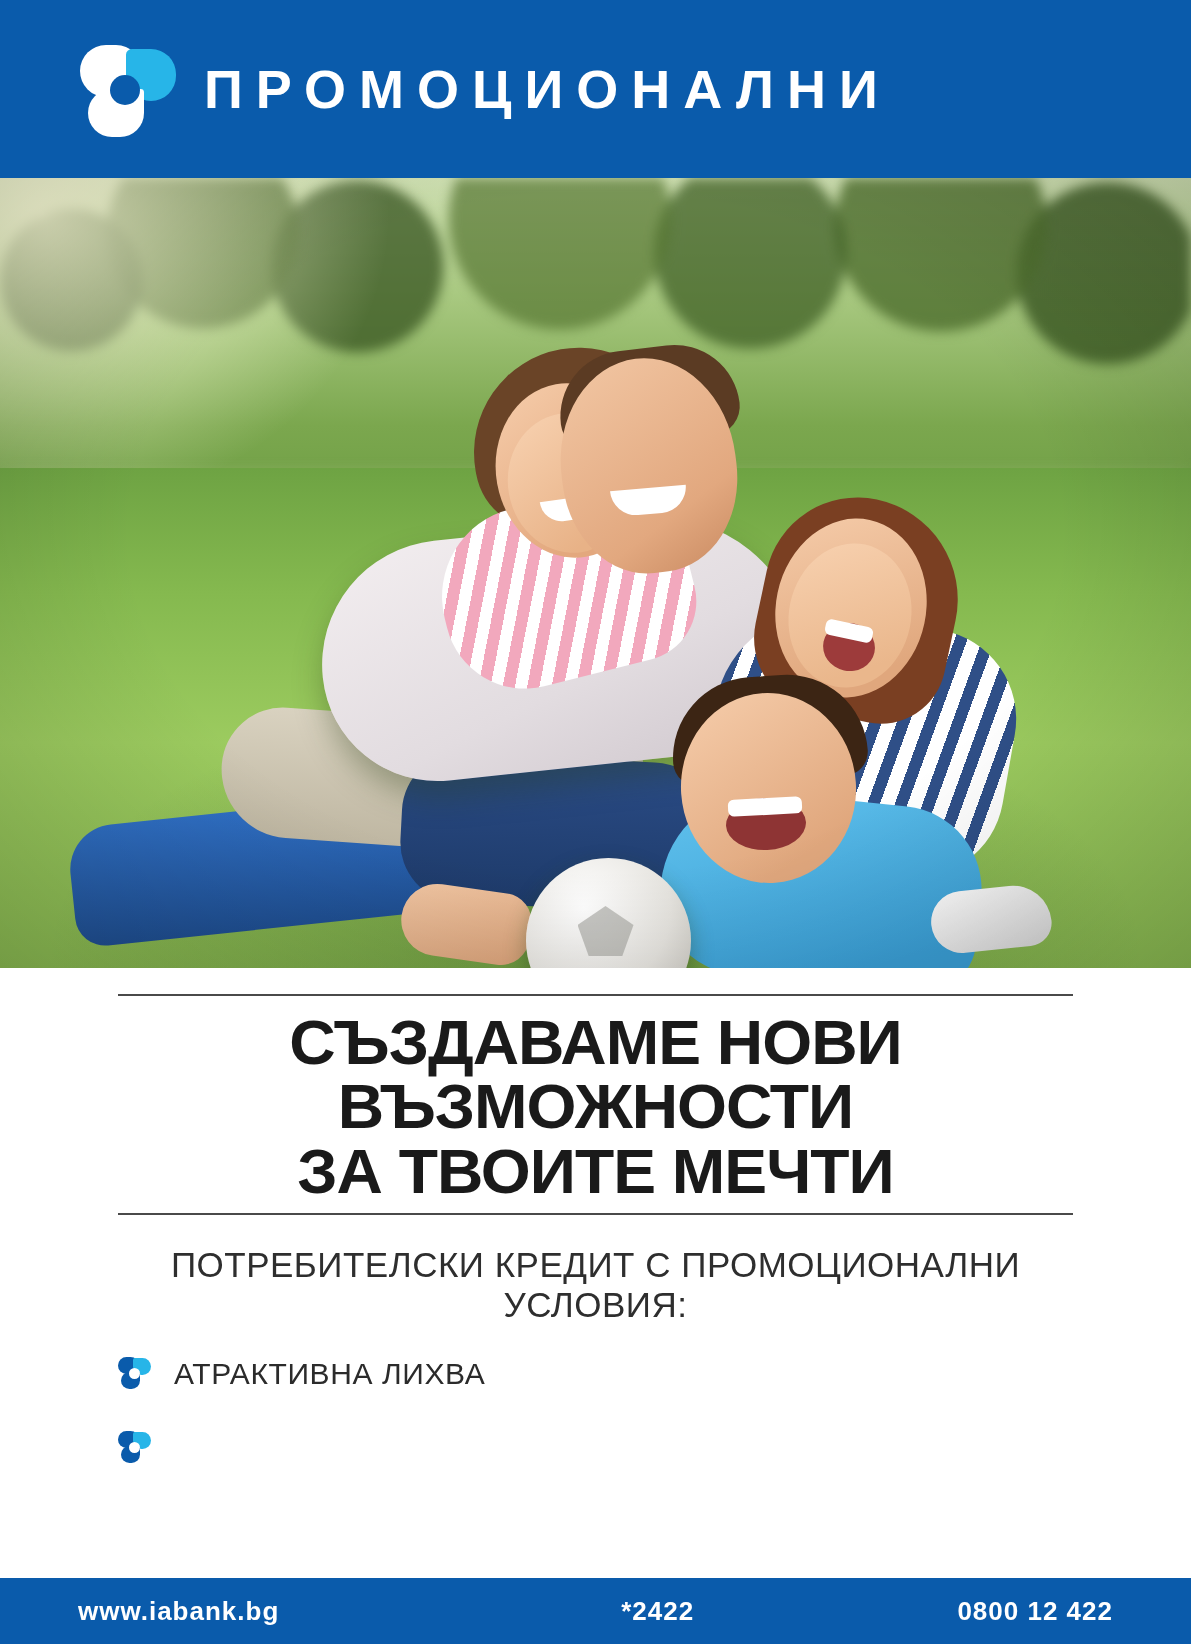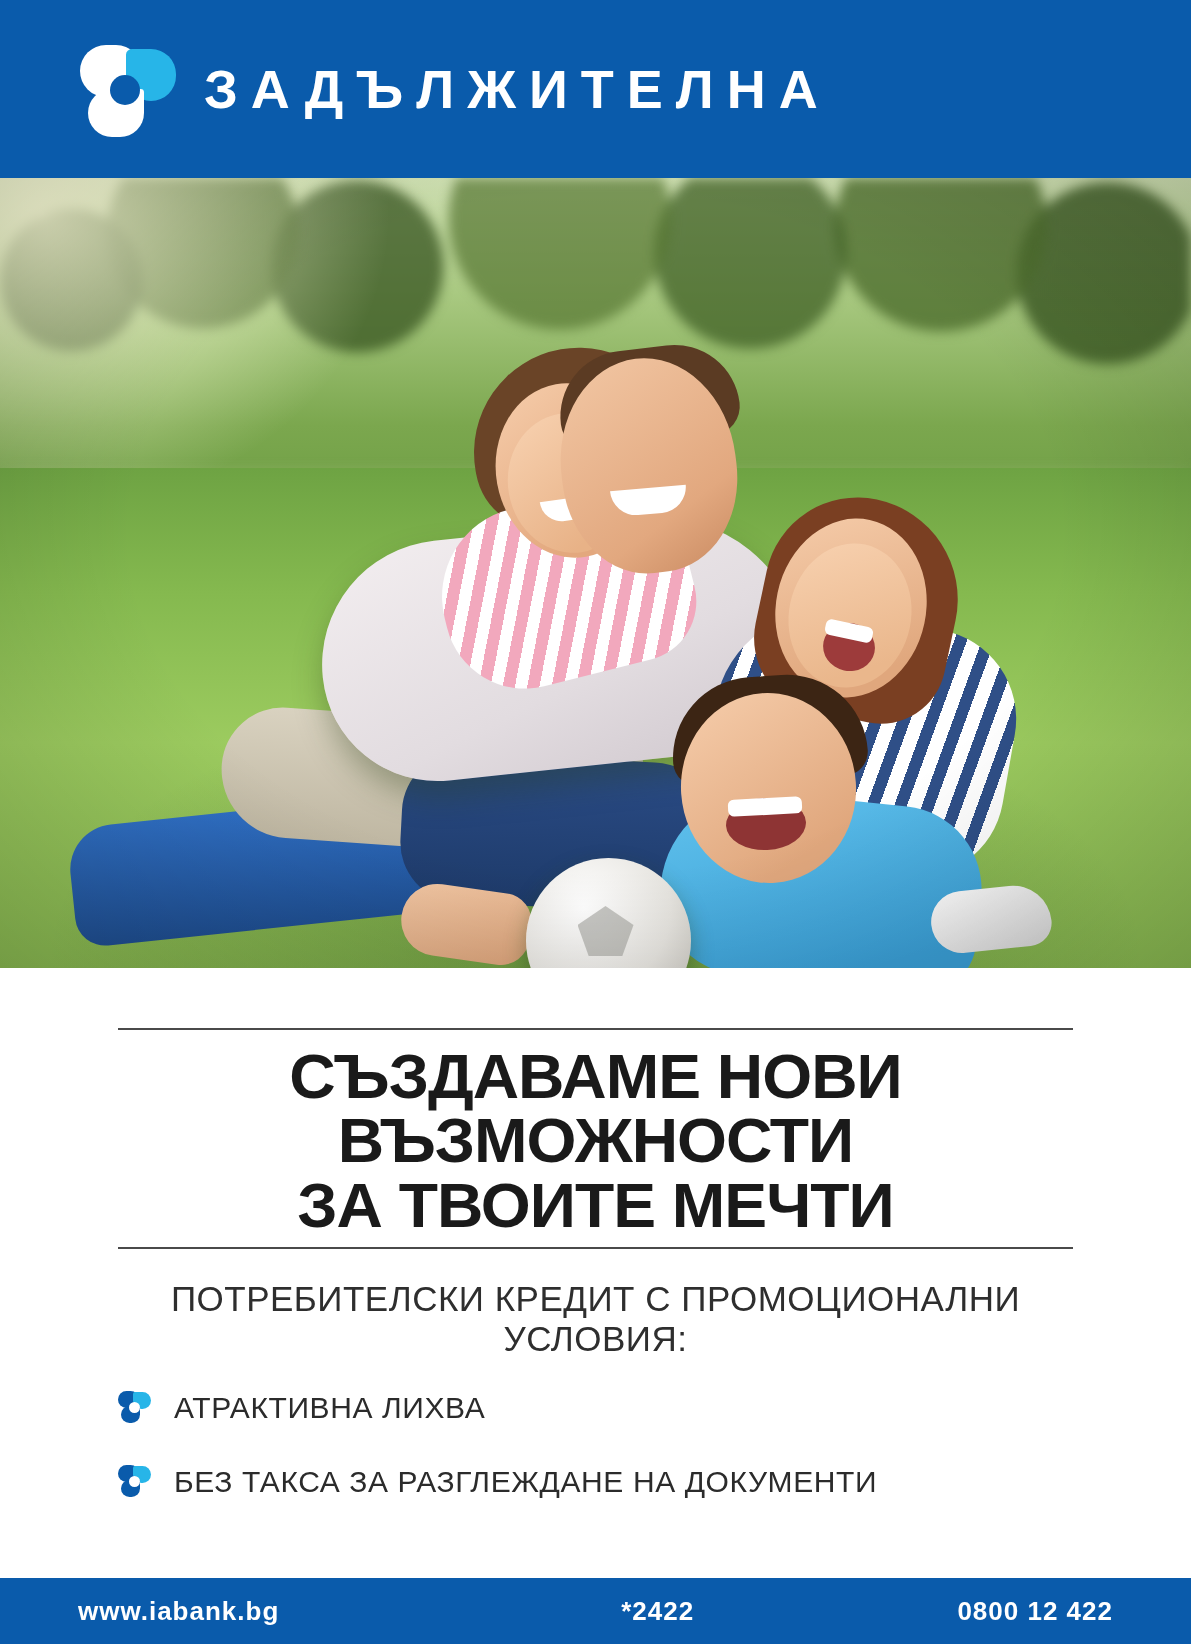--- a/index.html
+++ b/index.html
@@ -371,21 +371,20 @@
     background: radial-gradient(ellipse at 50% 45%, rgba(0,0,0,0) 55%, rgba(0,0,0,.18) 100%);
     pointer-events: none;
   }
 
   
   .content {
     flex: 1 1 auto;
     padding: 26px 118px 0 118px;
     box-sizing: border-box;
     background: #ffffff;
-    margin-top: 34px;
   }
   .rule {
     height: 2px;
     background: #4a4a4a;
     width: 100%;
   }
   .headline {
     text-align: center;
     font-weight: bold;
     color: #1a1a1a;
@@ -476,21 +475,21 @@
 <div class="poster">
 
   <div class="header">
     <div class="logo-mark">
       <div class="lg-a"></div>
       <div class="lg-b"></div>
       <div class="lg-c"></div>
       <div class="lg-d"></div>
     </div>
     <div class="header-titles">
-      <div class="header-line1">ЗАДЪЛЖИТЕЛНА</div>
+      <div class="header-line1">ПРОМОЦИОНАЛНИ</div>
     </div>
   </div>
 
   <div class="hero">
     <div class="sky"></div>
     <div class="trees"></div>
     <div class="path"></div>
     <div class="sunbeam"></div>
     <div class="grass"></div>
     <div class="grass-shadow"></div>
@@ -556,21 +555,20 @@
         <span class="bullet-text">АТРАКТИВНА ЛИХВА</span>
       </div>
 
       <div class="bullet">
         <span class="bullet-icon">
           <span class="ba"></span>
             <span class="bb"></span>
             <span class="bc"></span>
             <span class="bd"></span>
         </span>
-        <span class="bullet-text">БЕЗ ТАКСА ЗА РАЗГЛЕЖДАНЕ НА ДОКУМЕНТИ</span>
       </div>
 
 
     </div>
   </div>
 
   <div class="footer">
     <div class="left">www.iabank.bg</div>
     <div class="center">*2422</div>
     <div class="right">0800 12 422</div>

